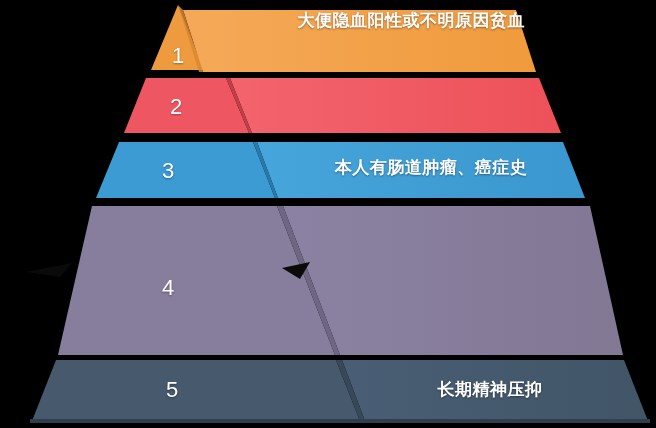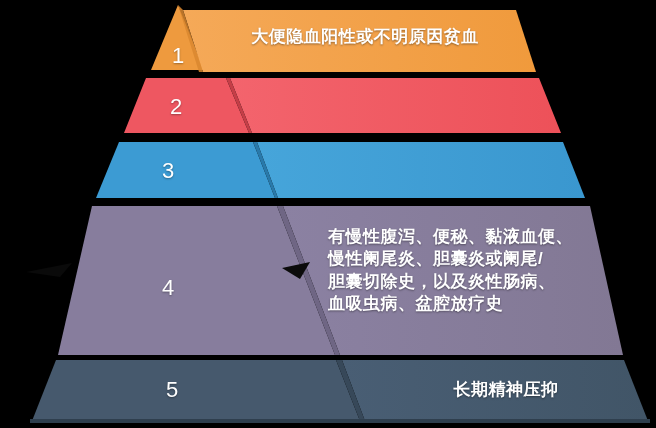--- a/index.html
+++ b/index.html
@@ -95,24 +95,21 @@
   <div class="lvl-num" style="left:150px;top:45px;width:56px;">1</div>
 
   <div class="lvl-num" style="left:148px;top:96px;width:56px;">2</div>
 
   <div class="lvl-num" style="left:140px;top:160px;width:56px;">3</div>
 
   <div class="lvl-num" style="left:140px;top:277px;width:56px;">4</div>
 
   <div class="lvl-num" style="left:144px;top:379px;width:56px;">5</div>
 
-  <div class="lvl-txt txt-center" style="left:205px;top:26px;width:320px;">大便隐血阳性或不明原因贫血</div>
+  <div class="lvl-txt txt-center" style="left:205px;top:10px;width:320px;text-align:right;">大便隐血阳性或不明原因贫血</div>
 
 
+  <div class="lvl-txt txt-center" style="left:275px;top:157px;width:312px;">本人有肠道肿瘤、癌症史</div>
 
-  <div class="lvl-txt txt-left" style="left:328px;top:226px;width:300px;white-space:pre-line;">有慢性腹泻、便秘、黏液血便、
-慢性阑尾炎、胆囊炎或阑尾/
-胆囊切除史，以及炎性肠病、
-血吸虫病、盆腔放疗史</div>
 
-  <div class="lvl-txt txt-center" style="left:366px;top:379px;width:280px;">长期精神压抑</div>
+  <div class="lvl-txt txt-center" style="left:350px;top:379px;width:280px;">长期精神压抑</div>
 
 </div>
 
 </body></html>

